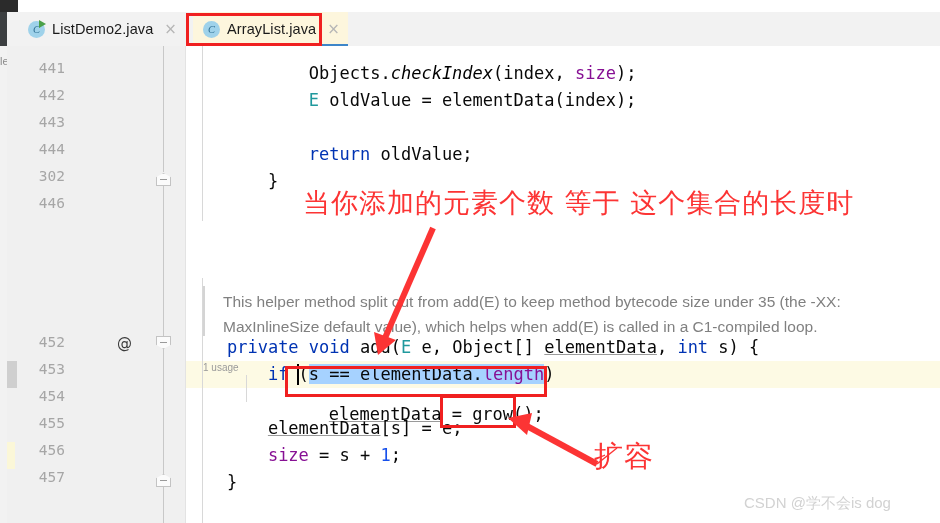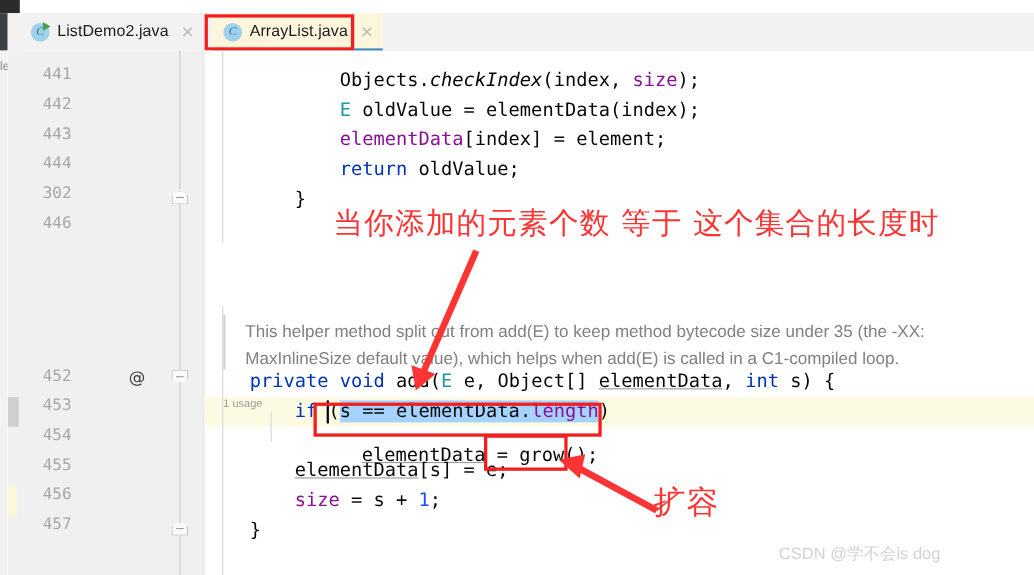--- a/index.html
+++ b/index.html
@@ -293,21 +293,21 @@
     position: absolute;
     border: 3px solid #f02020;
     box-sizing: border-box;
   }
   #box-if   { left: 285px; top: 366px; width: 262px; height: 31px; }
   #box-grow { left: 440px; top: 395px; width: 76px;  height: 33px; }
 
   
   #watermark {
     position: absolute;
-    left: 708px; top: 494px;
+    left: 744px; top: 494px;
     font-family: "Liberation Sans", sans-serif;
     font-size: 15px;
     color: #d2d2d2;
     white-space: nowrap;
   }
 
   
   #edge-text {
     position: absolute;
     left: 0px; top: 55px;
@@ -385,21 +385,20 @@
 
     <div id="code">
       <div class="hl-row" style="top:315px;"></div>
 
       <div class="indent-guide" style="left:16px; top:0;   height:175px;"></div>
       <div class="indent-guide" style="left:16px; top:232px; height:245px;"></div>
       <div class="indent-guide" style="left:60px; top:329px; height:27px;"></div>
 
       <div class="codeline" style="top:14px;"><span>            Objects.</span><span class="mth">checkIndex</span><span>(index, </span><span class="field">size</span><span>);</span></div>
       <div class="codeline" style="top:41px;"><span>            </span><span class="typ">E</span><span> oldValue = elementData(index);</span></div>
-      <div class="codeline" style="top:68px;"><span>            </span><span class="field">elementData</span><span>[index] = element;</span></div>
       <div class="codeline" style="top:95px;"><span>            </span><span class="kw">return</span><span> oldValue;</span></div>
       <div class="codeline" style="top:122px;"><span>        }</span></div>
       <div class="codeline" style="top:288px;"><span>    </span><span class="kw">private</span><span> </span><span class="kw">void</span><span> add(</span><span class="typ">E</span><span> e, Object[] </span><span class="und">elementData</span><span>, </span><span class="kw">int</span><span> s) {</span></div>
       <div class="codeline" style="top:315px;"><span>        </span><span class="kw">if</span><span> (</span><span class="sel">s == elementData.</span><span class="sel field">length</span><span>)</span></div>
       <div class="codeline" style="top:355px;margin-left:20px;"><span>            </span><span class="und">elementData</span><span> = grow();</span></div>
       <div class="codeline" style="top:369px;"><span>        </span><span class="und">elementData</span><span>[s] = e;</span></div>
       <div class="codeline" style="top:396px;"><span>        </span><span class="field">size</span><span> = s + </span><span class="num">1</span><span>;</span></div>
       <div class="codeline" style="top:423px;"><span>    }</span></div>
 
       <div class="caret" style="left:111px; top:318px;"></div>

